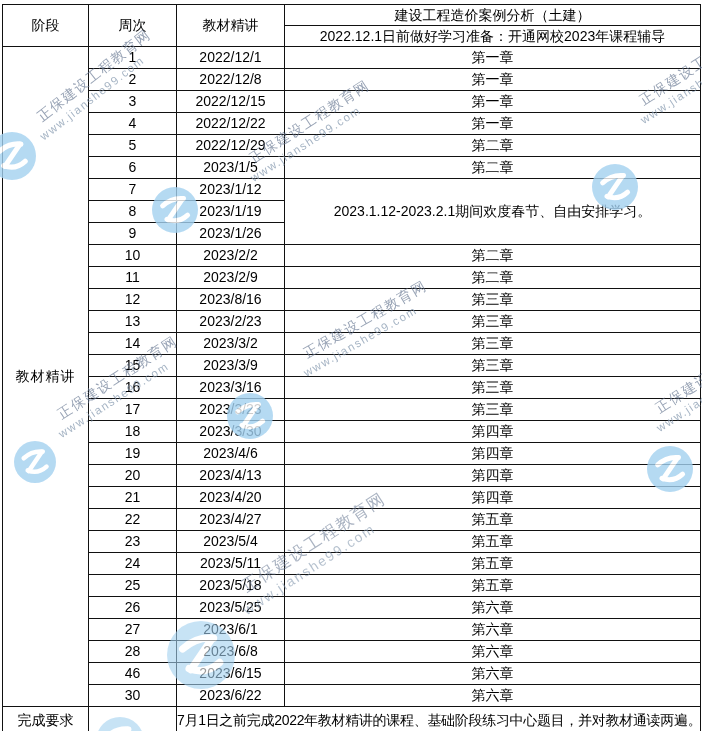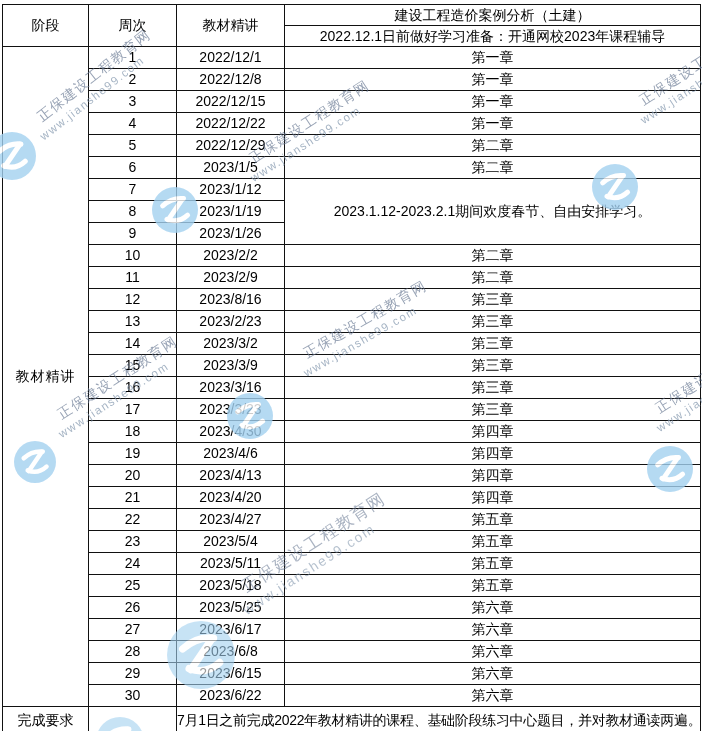--- a/index.html
+++ b/index.html
@@ -140,21 +140,21 @@
         <td class="num">2023/3/16</td>
         <td>第三章</td>
       </tr>
     <tr class="drow">
         <td class="num">17</td>
         <td class="num">2023/3/23</td>
         <td>第三章</td>
       </tr>
     <tr class="drow">
         <td class="num">18</td>
-        <td class="num">2023/4/30</td>
+        <td class="num">2023/3/30</td>
         <td>第四章</td>
       </tr>
     <tr class="drow">
         <td class="num">19</td>
         <td class="num">2023/4/6</td>
         <td>第四章</td>
       </tr>
     <tr class="drow">
         <td class="num">20</td>
         <td class="num">2023/4/13</td>
@@ -185,30 +185,30 @@
         <td class="num">2023/5/18</td>
         <td>第五章</td>
       </tr>
     <tr class="drow">
         <td class="num">26</td>
         <td class="num">2023/5/25</td>
         <td>第六章</td>
       </tr>
     <tr class="drow">
         <td class="num">27</td>
-        <td class="num">2023/6/17</td>
+        <td class="num">2023/6/1</td>
         <td>第六章</td>
       </tr>
     <tr class="drow">
         <td class="num">28</td>
         <td class="num">2023/6/8</td>
         <td>第六章</td>
       </tr>
     <tr class="drow">
-        <td class="num">29</td>
+        <td class="num">46</td>
         <td class="num">2023/6/15</td>
         <td>第六章</td>
       </tr>
     <tr class="drow">
         <td class="num">30</td>
         <td class="num">2023/6/22</td>
         <td>第六章</td>
       </tr>
 
     <tr class="frow">

